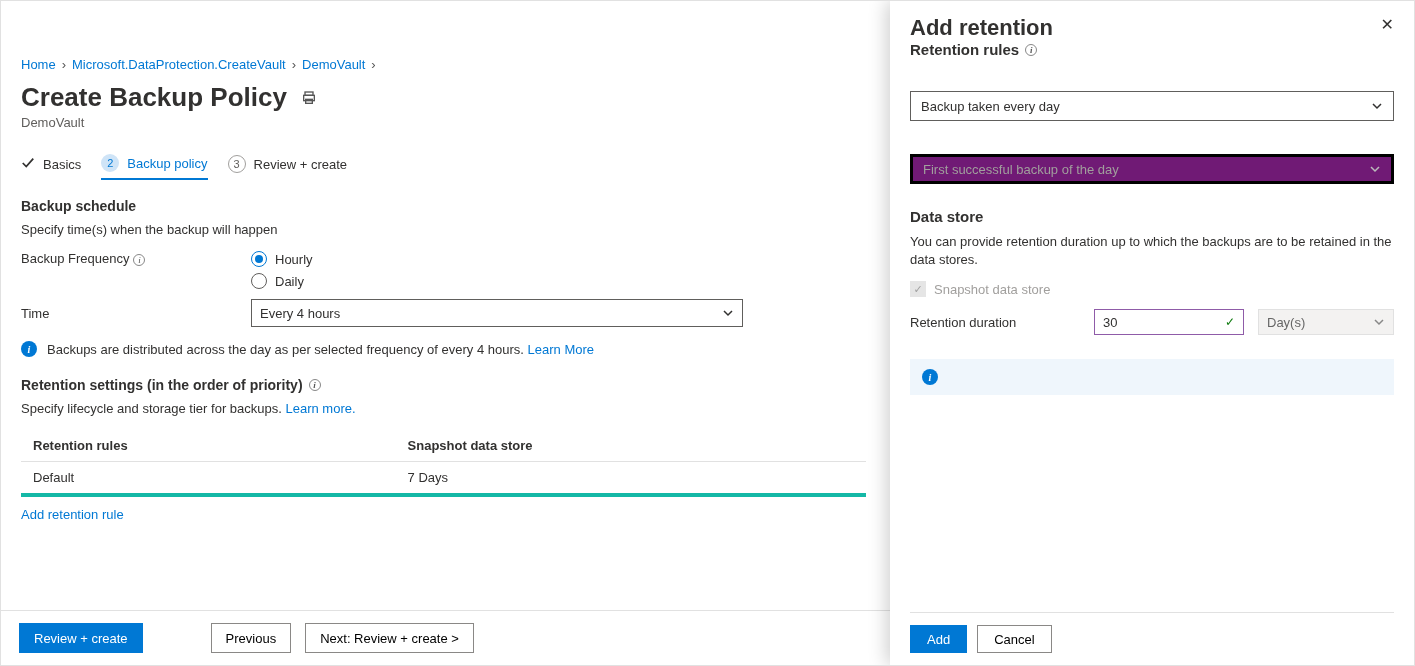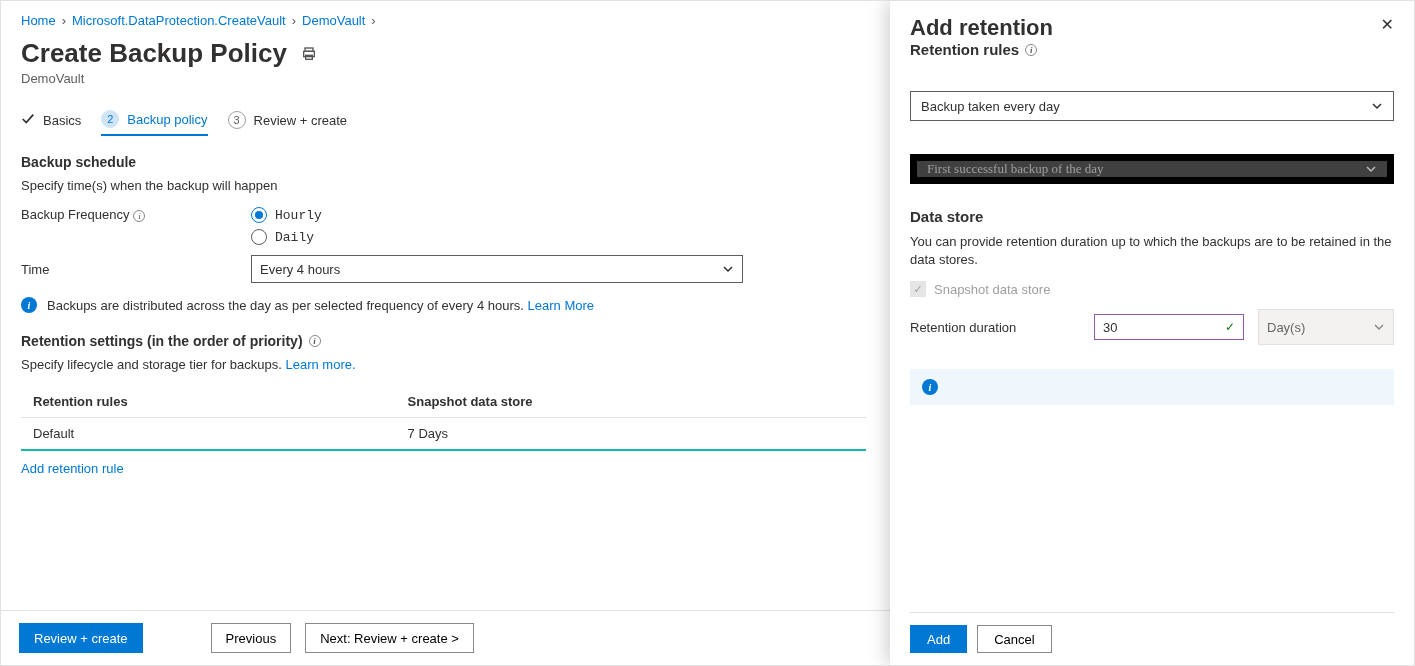--- a/index.html
+++ b/index.html
@@ -1,71 +1,71 @@
 <!DOCTYPE html>
 <html><head>
 <meta charset="utf-8">
 <style>
   * { box-sizing: border-box; }
   html, body { margin:0; padding:0; font-family: "Segoe UI", Arial, sans-serif; color:#323130; font-size:13px; background:#fff; height:100%; }
   a { color:#0078D4; text-decoration:none; }
   .app { position:relative; width:1415px; height:666px; margin:0; border:1px solid #e1e1e1; overflow:hidden; }
-  .content { padding:12px 20px 0 20px; width:885px; }
+  .content { padding:12px 20px 0 20px; width:885px;margin-top:44px; }
   .breadcrumbs { font-size:13px; display:flex; align-items:center; gap:6px; flex-wrap:wrap; }
   .breadcrumbs .sep { color:#555; }
   h1 { font-size:26px; font-weight:600; margin:10px 0 2px 0; display:flex; align-items:center; gap:14px; }
   .print-icon svg { width:16px; height:16px; }
   .subhead { font-size:13px; color:#605e5c; margin-bottom:18px; }
   .steps { display:flex; align-items:center; gap:20px; border-bottom:none; margin-bottom:18px; }
   .step { display:flex; align-items:center; gap:8px; padding:6px 0; }
   .step .chk svg { width:14px; height:14px; }
   .step .num { width:18px; height:18px; border-radius:50%; display:flex; align-items:center; justify-content:center; font-size:11px; }
   .step.active { border-bottom:2px solid #0078D4; color:#0078D4; }
   .step.active .num { background:#cfe4f7; color:#0078D4; }
   .step.future .num { border:1px solid #a19f9d; color:#605e5c; }
   .section-title { font-weight:600; margin-top:8px; margin-bottom:8px; font-size:14px; }
   .section-desc { margin-bottom:14px; font-size:13px; }
   .formrow { display:flex; align-items:center; margin-bottom:8px; }
   .formrow .label { width:230px; display:flex; align-items:flex-end; gap:4px; }
   .radio-group { display:flex; flex-direction:column; gap:6px; }
-  .radio { display:flex; align-items:center; gap:8px;font-family:Liberation Mono, monospace; }
+  .radio { display:flex; align-items:center; gap:8px; }
   .radio .r { width:16px; height:16px; border-radius:50%; border:1px solid #605e5c; display:inline-flex; align-items:center; justify-content:center; }
   .radio.selected .r { border:1px solid #0078D4; }
   .radio.selected .r::after { content:""; width:8px; height:8px; border-radius:50%; background:#0078D4; display:block; }
   .select { width:492px; height:28px; border:1px solid #605e5c; background:#fff; display:flex; align-items:center; justify-content:space-between; padding:0 8px; font-size:13px; }
   .chev { width:12px; height:12px; }
   .info-banner { display:flex; align-items:center; gap:10px; margin:14px 0; font-size:13px; }
   .info-icon { width:16px; height:16px; border-radius:50%; background:#0078D4; color:#fff; display:inline-flex; align-items:center; justify-content:center; font-size:10px; font-weight:bold; font-family:Georgia,serif; font-style:italic; }
   .table { width:100%; border-collapse:collapse; margin-top:6px;}
   .table thead th { text-align:left; font-weight:600; font-size:13px; border-bottom:1px solid #e1e1e1; padding:8px 12px; }
-  .table tbody td { text-align:left; font-size:13px; border-bottom:2px solid #14b8a6; padding:8px 12px; }
+  .table tbody td { text-align:left; font-size:13px; border-bottom:4px solid #14b8a6; padding:8px 12px; }
   .addlink { display:inline-block; margin-top:10px; }
   .footer { position:absolute; bottom:0; left:0; right:0; border-top:1px solid #e1e1e1; padding:12px 18px; display:flex; gap:14px; background:#fff; }
   .btn { height:30px; padding:0 14px; border:1px solid #8a8886; background:#fff; font-size:13px; cursor:pointer; }
   .btn.primary { background:#0078D4; color:#fff; border:1px solid #0078D4; }
   .btn.small { height:28px; padding:0 16px; }
 
   
   .panel { position:absolute; top:0; right:0; bottom:0; width:524px; background:#fff; box-shadow:-3px 0 18px rgba(0,0,0,0.2); padding:14px 20px 0 20px; display:flex; flex-direction:column; }
   .panel-header { display:flex; justify-content:space-between; align-items:flex-start; }
   .panel-header h2 { margin:0; font-size:22px; font-weight:600; }
   .close-icon { font-size:16px; font-weight:400; cursor:pointer; color:#323130; }
   .panel .desc { margin-top:38px; margin-bottom:20px; font-size:13px; line-height:1.4; }
   .panel .section { margin-bottom:18px; }
   .panel .sectitle { font-weight:600; font-size:15px; display:flex; align-items:center; gap:6px; margin-bottom:8px; }
   .panel-select { width:100%; height:30px; border:1px solid #605e5c; background:#fff; display:flex; align-items:center; justify-content:space-between; padding:0 10px; font-size:13px; margin-bottom:6px;margin-top:33px; }
-  .panel-select.disabled { background:#404040; color:#a19f9d; border:7px solid #000000;font-family:Liberation Serif, serif; }
+  .panel-select.disabled { background:#701a75; color:#a19f9d; border:3px solid #000000; }
   .chk-row { display:flex; align-items:center; gap:8px; margin:12px 0; }
   .chkbox { width:16px; height:16px; display:inline-flex; align-items:center; justify-content:center; background:#e5e5e5; color:#a0a0a0; font-size:11px; }
   .chk-row.disabled { color:#a19f9d; }
   .retrow { display:flex; align-items:center; gap:14px; }
   .retrow .label { width:170px; }
   .num-input { width:150px; height:26px; padding:0 8px; border:1px solid #8f5ba8; outline:none; font-size:13px; display:flex; align-items:center; justify-content:space-between; }
   .num-input .check { color:#107C10; font-size:12px; }
-  .unit-select { flex:1; height:36px; padding:0 8px; border:1px solid #e1e1e1; background:#f3f2f1; color:#666; display:flex; align-items:center; justify-content:space-between; font-size:13px; }
+  .unit-select { flex:1; height:26px; padding:0 8px; border:1px solid #e1e1e1; background:#f3f2f1; color:#666; display:flex; align-items:center; justify-content:space-between; font-size:13px; }
   .panel-info { display:flex; gap:10px; padding:10px 12px; background:#eff6fc; font-size:13px; align-items:center; margin-top:24px;}
   .panel-footer { margin-top:auto; border-top:1px solid #e1e1e1; padding:12px 0; display:flex; gap:10px; }
   .helpicon { width:12px; height:12px; border-radius:50%; border:1px solid #888; display:inline-flex; align-items:center; justify-content:center; font-size:9px; color:#555; font-style:italic; font-family:Georgia,serif; }
 </style>
 </head>
 <body>
 
 <div class="app">
   <div class="content">
     <div class="breadcrumbs">

